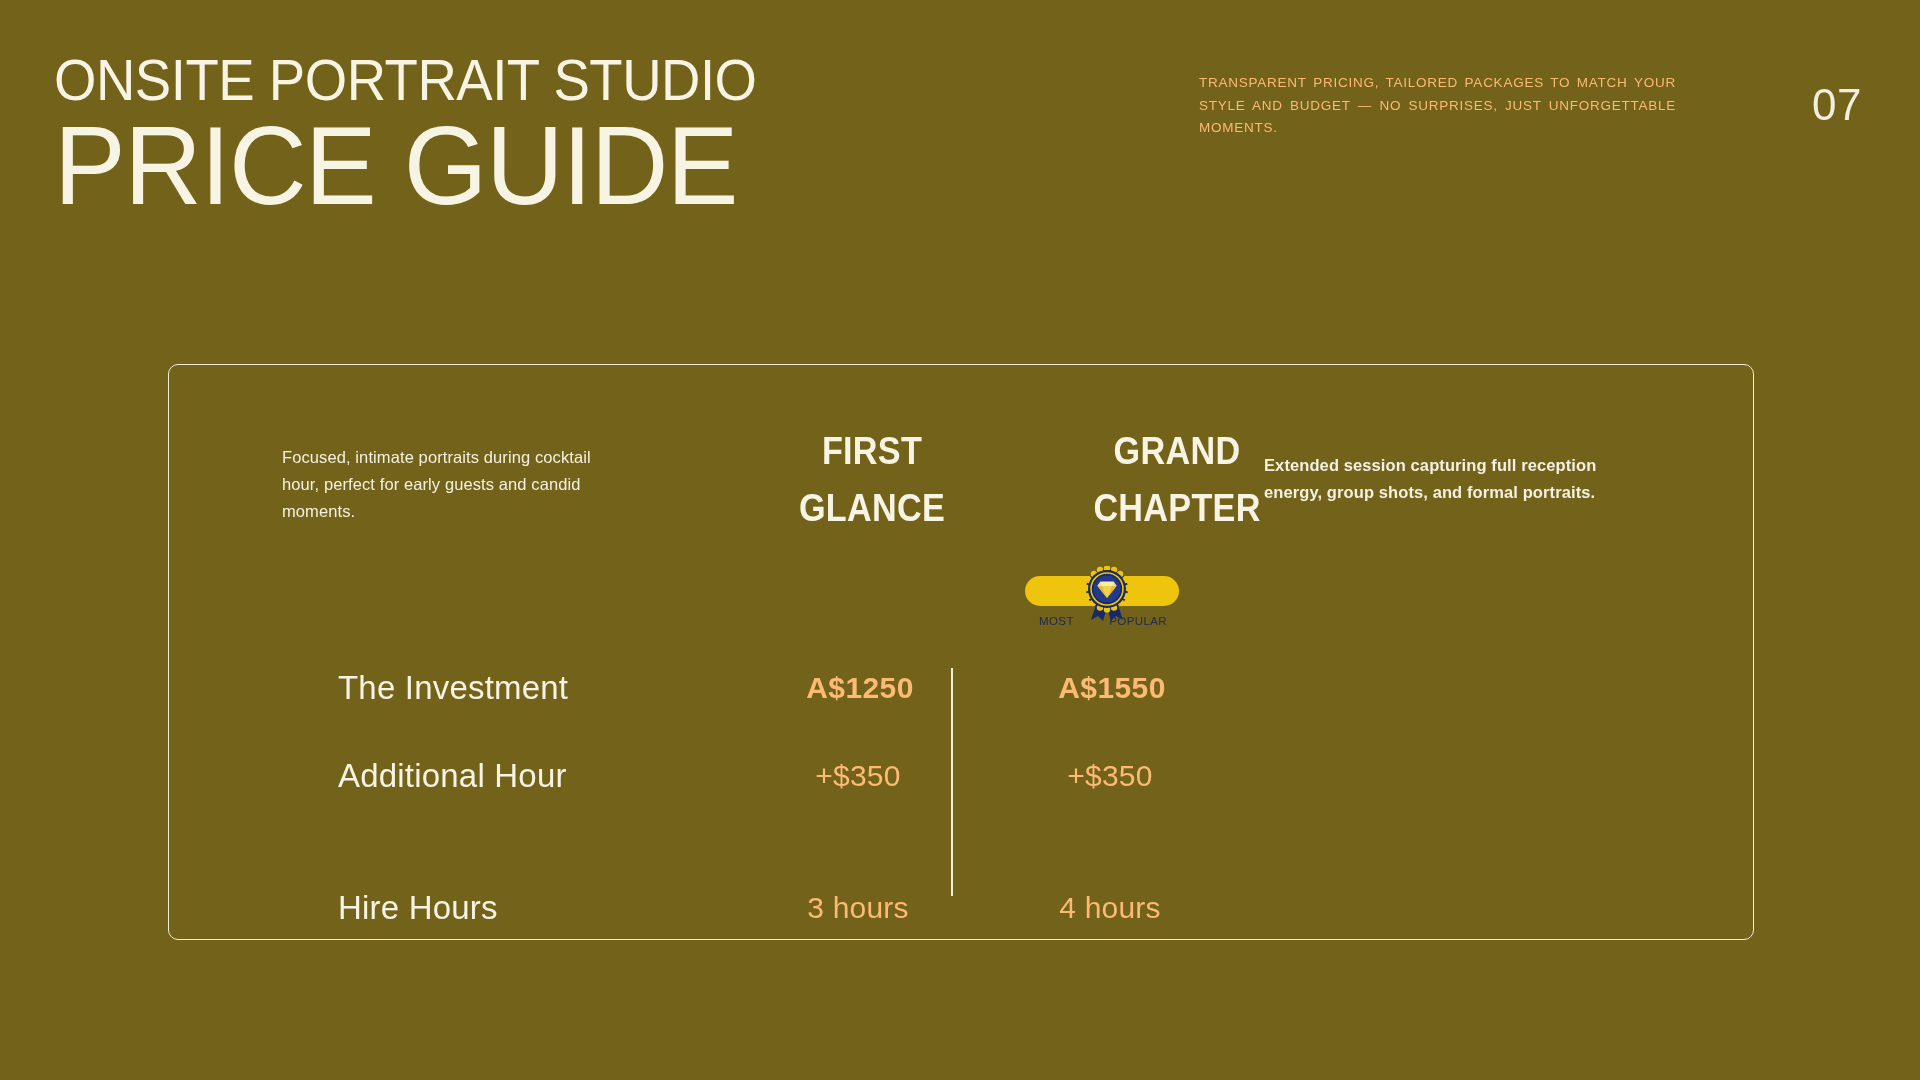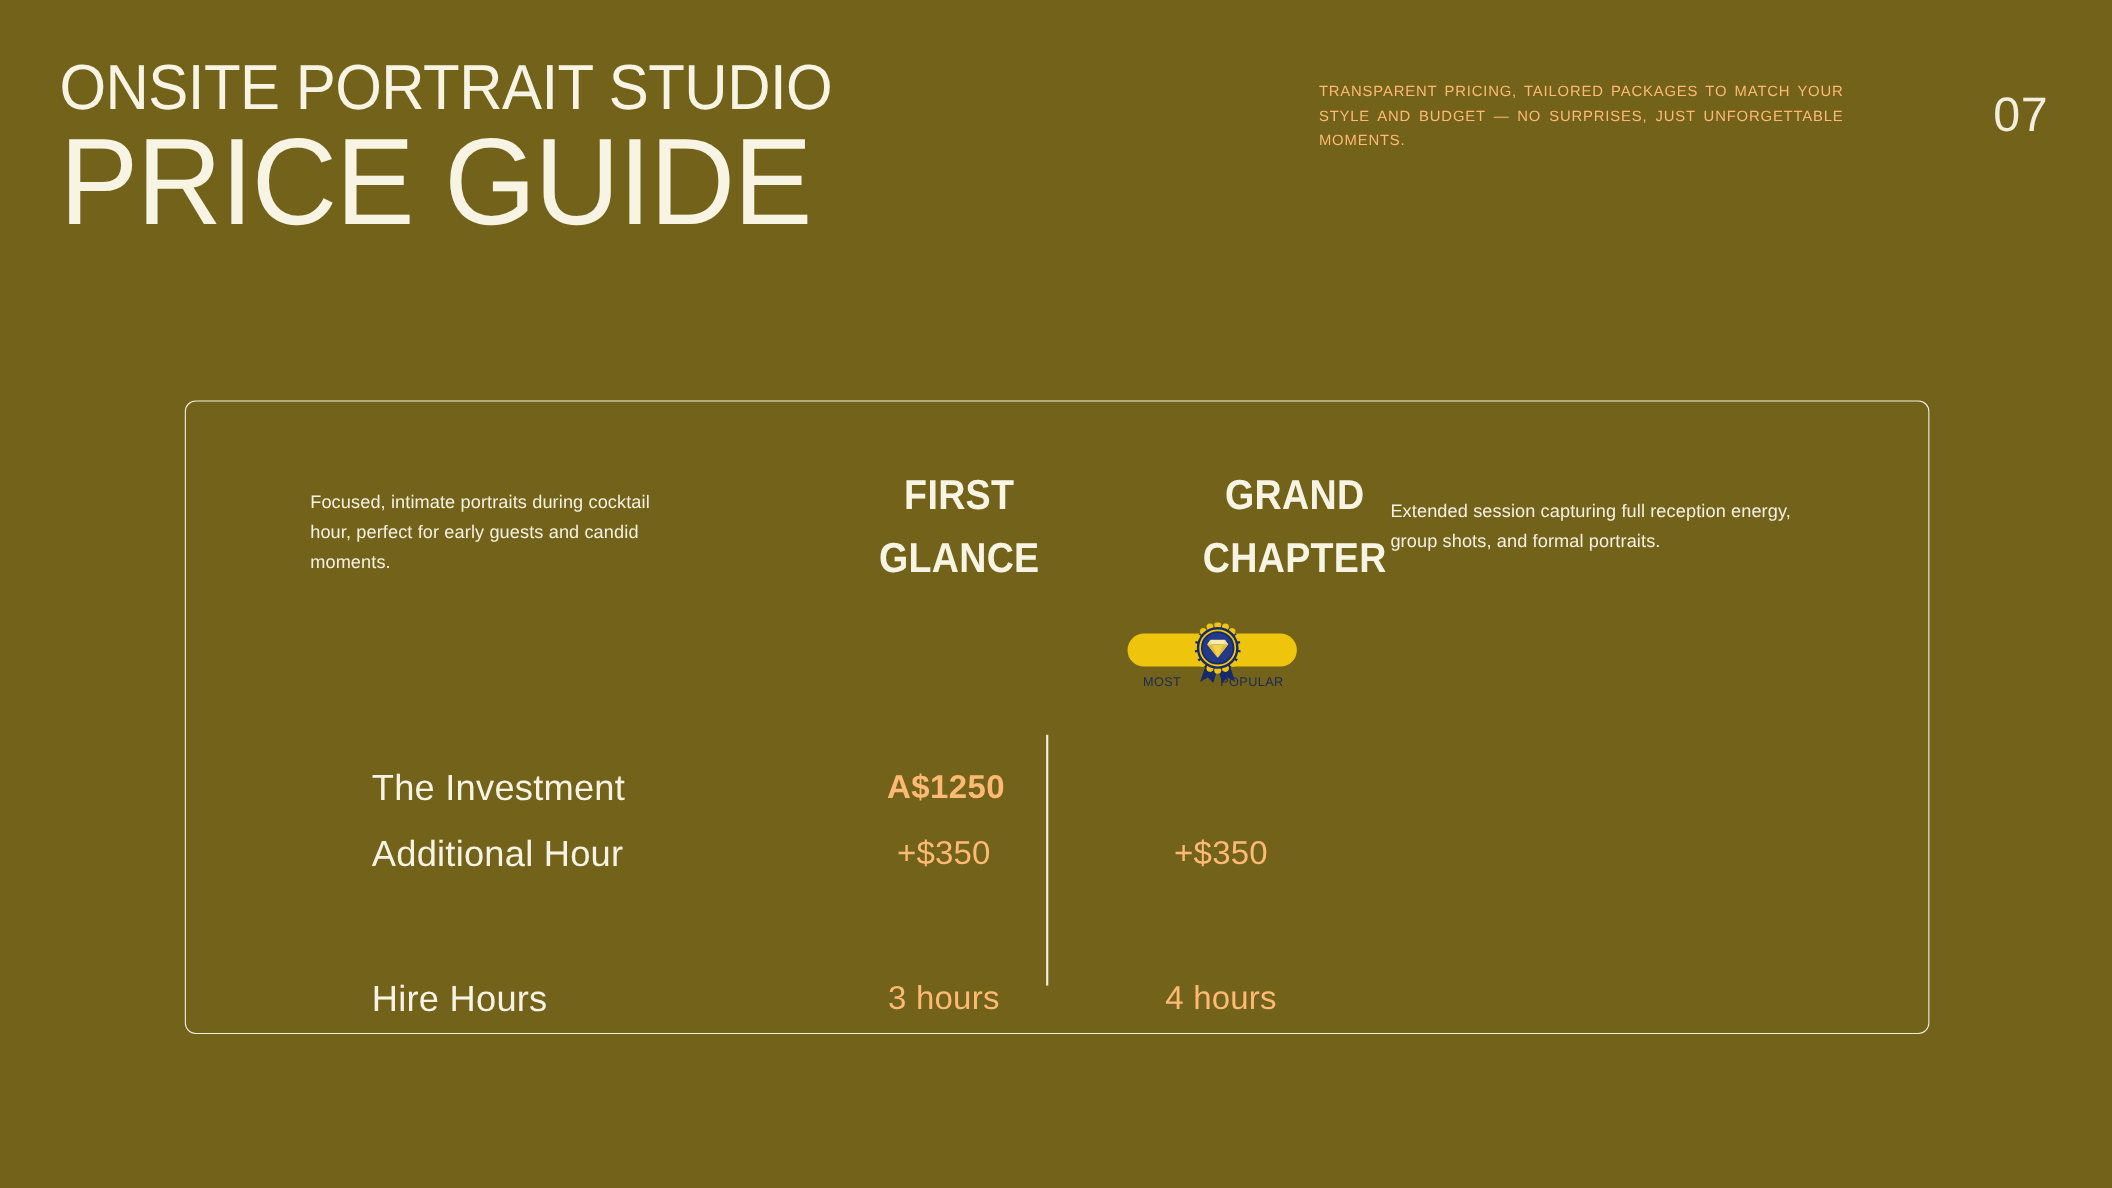--- a/index.html
+++ b/index.html
@@ -102,21 +102,21 @@
 
   
   .desc {
     position:absolute;
     font-size:16.5px;
     line-height:27px;
     color:#F5F1E2;
     letter-spacing:0.1px;
   }
   .desc-left  { left:113px; top:79px;  width:345px; }
-  .desc-right { left:1095px; top:87px; width:370px; }
+  .desc-right { left:1095px; top:87px; width:370px;font-weight:bold; }
 
   
   .plan-head {
     position:absolute;
     font-size:38px;
     line-height:57px;
     font-weight:700;
     color:#F8F4E4;
     letter-spacing:0.3px;
     text-align:center;
@@ -171,21 +171,21 @@
     height:228px;
     background:#F2EEDD;
   }
 
   .row {
     position:absolute;
     left:168px;
     width:1586px;
     height:46px;
   }
-  .row-1 { top:665px;margin-top:28px; }
+  .row-1 { top:665px; }
   .row-2 { top:753px;padding-left:19px; }
   .row-3 { top:885px; }
 
   .cell-label {
     position:absolute;
     left:170px;
     top:0;
     width:360px;
     font-size:33px;
     line-height:46px;
@@ -289,20 +289,21 @@
     <path d="M16.5 15.5 L18 20 L13.5 20 Z" fill="#F7E08B"></path>
     <path d="M29.5 15.5 L28 20 L32.5 20 Z" fill="#F7E08B"></path>
   </svg>
 </div>
 
 <div class="divider"></div>
 
 <div class="row row-1">
   <div class="cell-label">The Investment</div>
   <div class="cell-val col1">A$1250</div>
+  <div class="cell-val col2">A$1550</div>
 </div>
 
 <div class="row row-2">
   <div class="cell-label">Additional Hour</div>
   <div class="cell-val col1">+$350</div>
   <div class="cell-val col2">+$350</div>
 </div>
 
 <div class="row row-3">
   <div class="cell-label">Hire Hours</div>

